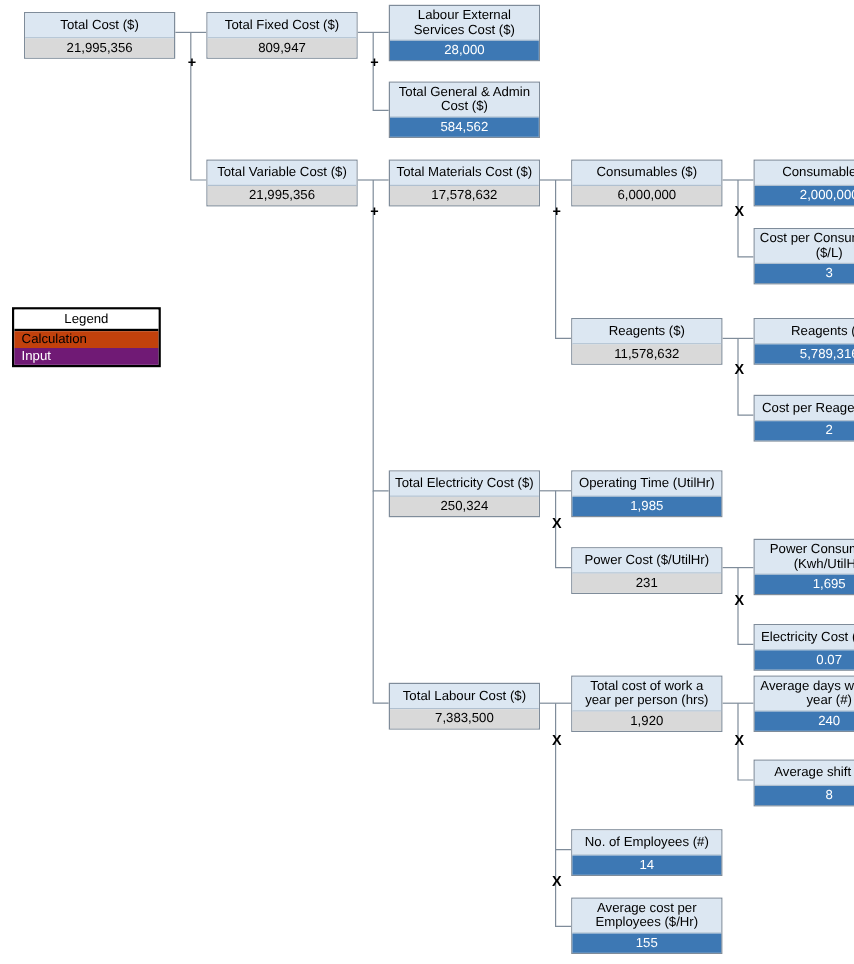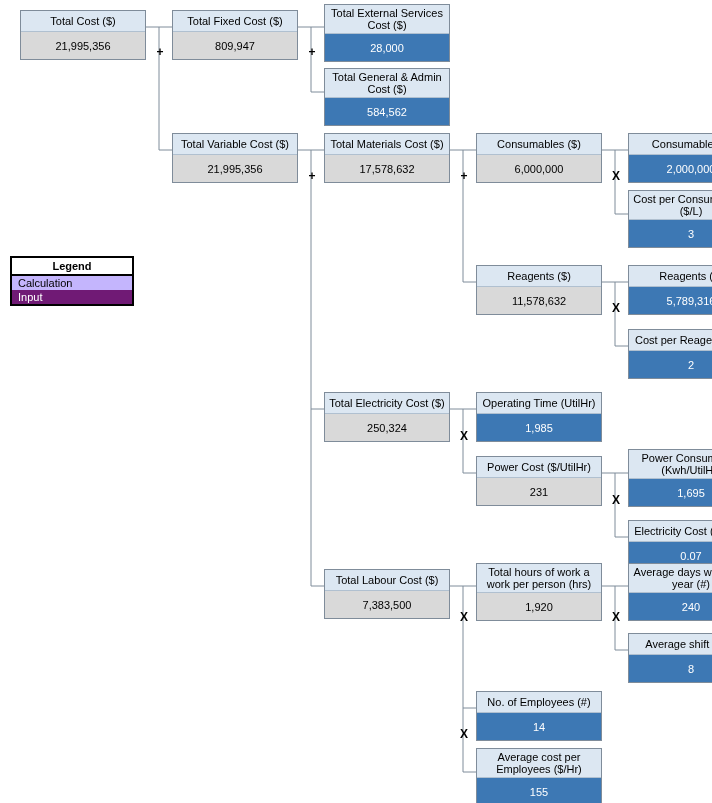--- a/index.html
+++ b/index.html
@@ -1,26 +1,26 @@
 <!DOCTYPE html>
 <html><head>
 <meta charset="utf-8">
 <style>
   html,body{margin:0;padding:0;background:#fff;font-family:Arial,Helvetica,sans-serif;font-size:11px;color:#000}
   #canvas{position:relative;width:712px;height:803px}
   svg.connectors{position:absolute;left:0;top:0;width:712px;height:803px;pointer-events:none}
   .node{position:absolute;width:126px;border:1px solid #7f8c9a;background:#fff;box-sizing:border-box}
   .node .title{background:#dce7f2;border-bottom:1px solid #b0c0d0;min-height:16px;display:flex;align-items:center;justify-content:center;text-align:center;padding:2px 4px;line-height:12px}
-  .node .value{height:27px;display:flex;align-items:center;justify-content:center;text-align:center;font-size:11px}
+  .node .value{height:16px;display:flex;align-items:center;justify-content:center;text-align:center;font-size:11px}
   .node.calc .value{background:#d9d9d9;color:#000}
   .node.input .value{background:#3d78b4;color:#fff}
   .legend{position:absolute;border:2px solid #000;background:#fff;width:120px}
-  .legend .hdr{font-weight:bold;text-align:center;border-bottom:2px solid #000;padding:2px 0;background:#fff}
+  .legend .hdr{font-weight:normal;text-align:center;border-bottom:2px solid #000;padding:2px 0;background:#fff}
   .legend .row{padding:1px 6px;font-size:11px}
-  .legend .row.calc{background:#c4b5fd}
+  .legend .row.calc{background:#c2410c}
   .legend .row.input{background:#701a75;color:#fff}
   .op{position:absolute;font-size:12px;font-weight:bold;color:#000;width:12px;height:12px;display:flex;align-items:center;justify-content:center}
 </style>
 </head>
 <body>
 <div id="canvas">
 
 <svg class="connectors" viewBox="0 0 712 803" xmlns="http://www.w3.org/2000/svg">
   <g stroke="#7f8c9a" stroke-width="1" fill="none">
 
@@ -66,21 +66,21 @@
 
 <div class="node calc" style="left:20px;top:10px">
   <div class="title">Total Cost ($)</div>
   <div class="value">21,995,356</div>
 </div>
 <div class="node calc" style="left:172px;top:10px">
   <div class="title">Total Fixed Cost ($)</div>
   <div class="value">809,947</div>
 </div>
 <div class="node input" style="left:324px;top:4px">
-  <div class="title">Total External Services Cost ($)</div>
+  <div class="title">Labour External Services Cost ($)</div>
   <div class="value">28,000</div>
 </div>
 <div class="node input" style="left:324px;top:68px">
   <div class="title">Total General &amp; Admin Cost ($)</div>
   <div class="value">584,562</div>
 </div>
 <div class="node calc" style="left:172px;top:133px">
   <div class="title">Total Variable Cost ($)</div>
   <div class="value">21,995,356</div>
 </div>
@@ -130,21 +130,21 @@
 </div>
 <div class="node input" style="left:628px;top:520px">
   <div class="title">Electricity Cost ($/Kwh)</div>
   <div class="value">0.07</div>
 </div>
 <div class="node calc" style="left:324px;top:569px">
   <div class="title">Total Labour Cost ($)</div>
   <div class="value">7,383,500</div>
 </div>
 <div class="node calc" style="left:476px;top:563px">
-  <div class="title">Total hours of work a work per person (hrs)</div>
+  <div class="title">Total cost of work a year per person (hrs)</div>
   <div class="value">1,920</div>
 </div>
 <div class="node input" style="left:628px;top:563px">
   <div class="title">Average days worked a year (#)</div>
   <div class="value">240</div>
 </div>
 <div class="node input" style="left:628px;top:633px">
   <div class="title">Average shift (Hrs)</div>
   <div class="value">8</div>
 </div>

